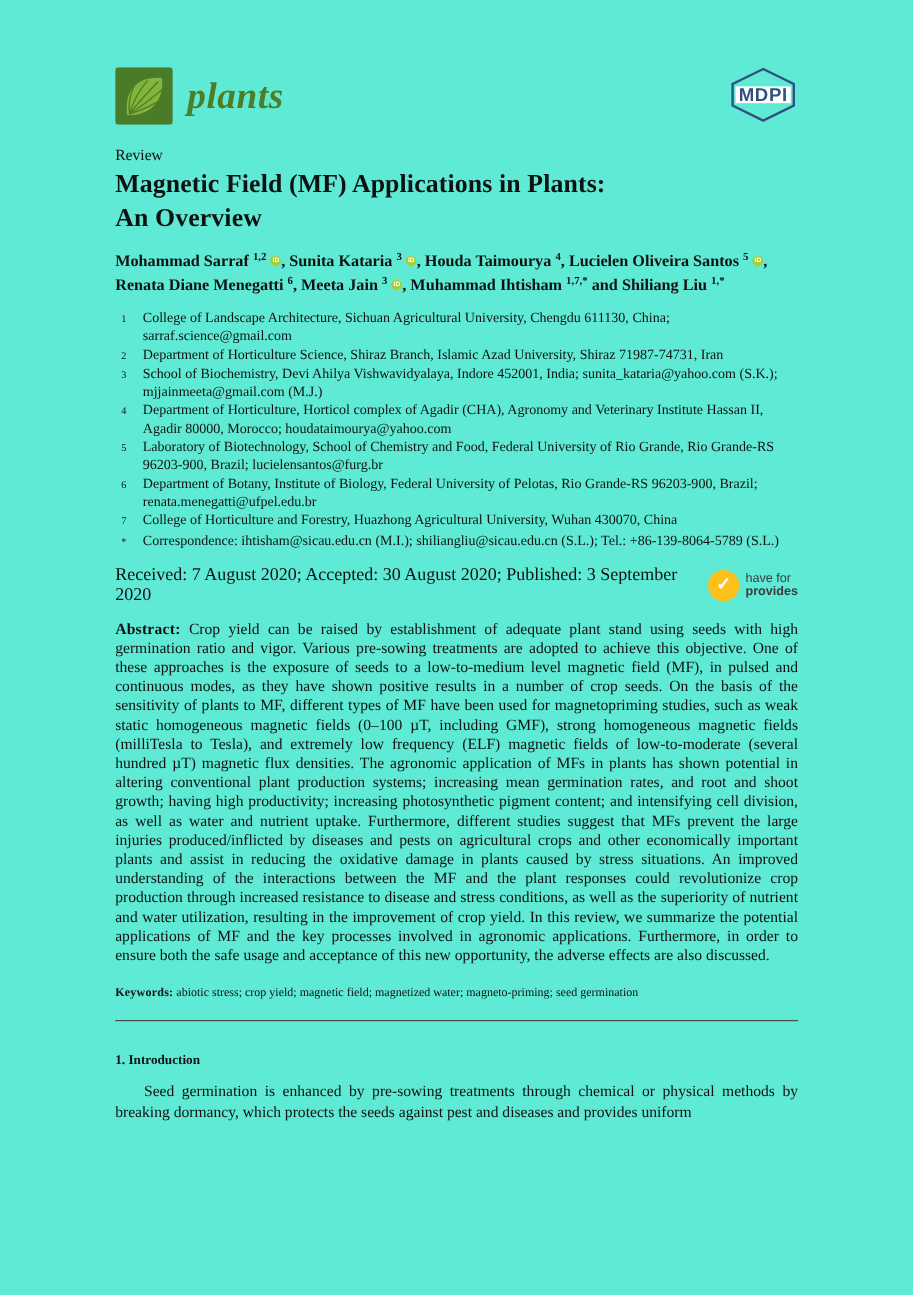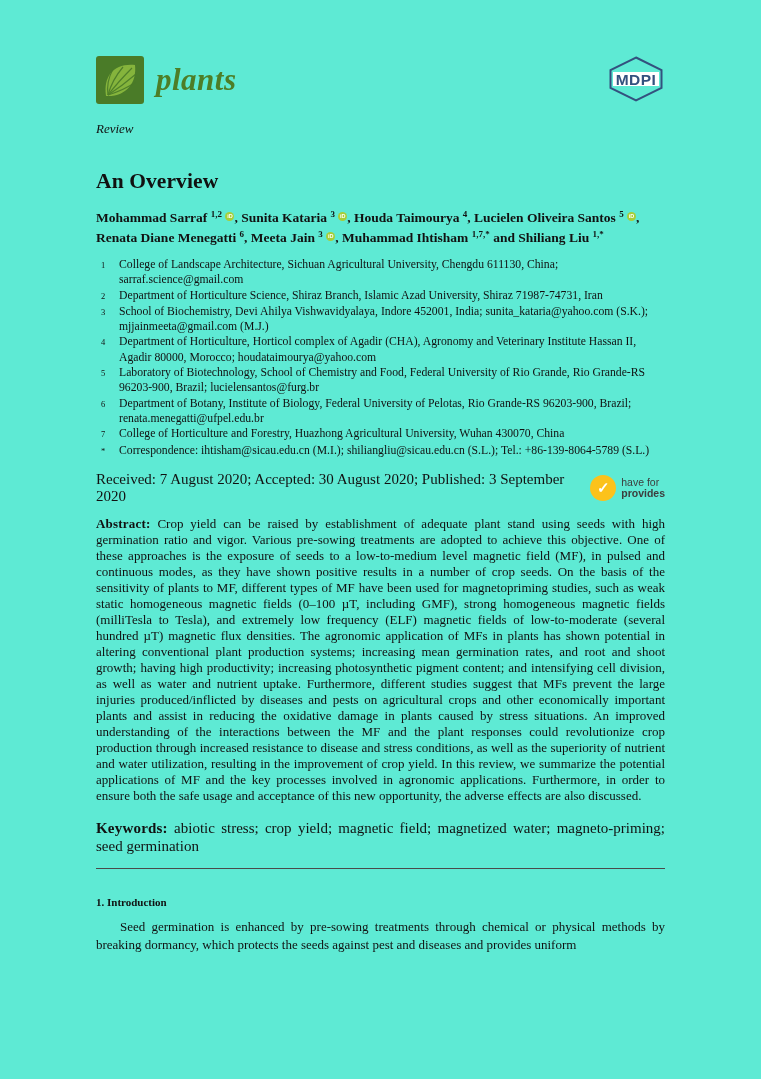--- a/index.html
+++ b/index.html
@@ -7,21 +7,21 @@
   body { width:761px; height:1079px; font-family:"Liberation Serif","DejaVu Serif",serif; color:#111; }
   .page { position:relative; width:761px; height:1079px; overflow:hidden; background:#5eead4; }
   .content { padding:0 96px; }
 
   
   .header-row { display:flex; justify-content:space-between; align-items:flex-start; padding-top:56px; }
   .journal-logo { display:flex; align-items:center; gap:12px; }
   .journal-name { font-style:italic; font-weight:600; font-size:31px; color:#4d7e27; letter-spacing:0.5px; }
 
   
-  .review-label { margin-top:17px; font-style:italic; font-size:13px; }
+  .review-label { margin-top:17px; font-size:13px; }
   .title { margin-top:3px; font-size:21.5px; font-weight:700; line-height:27.5px; letter-spacing:0.1px; }
   .authors { margin-top:13px; font-weight:700; font-size:13.5px; line-height:20px; }
   .authors sup { font-size:9px; line-height:0; }
   .orcid { display:inline-block; width:9px; height:9px; border-radius:50%; background:#a6ce39; color:#fff;
            font-family:"Liberation Sans",sans-serif; font-size:5.5px; font-weight:700; line-height:9px;
            text-align:center; vertical-align:4px; }
 
   .affiliations { margin-top:9px; font-size:11.7px; line-height:15.3px; }
   .aff { display:flex; }
   .aff-sup { flex:0 0 23px; font-size:8.5px; padding-top:1px; padding-left:5px; }
@@ -31,21 +31,21 @@
   .dates { font-size:15px; }
   .badge { display:flex; align-items:center; gap:5px; cursor:pointer; }
   .badge-circle { width:26px; height:26px; border-radius:50%; background:#fcc21b; color:#fff; font-size:15px;
                   font-weight:700; line-height:26px; text-align:center; font-family:"Liberation Sans",sans-serif; }
   .badge-text { display:flex; flex-direction:column; font-family:"Liberation Sans",sans-serif; font-size:10.5px;
                 line-height:11px; color:#3d3d3d; }
   .bt2 { font-weight:700; }
 
   .abstract { margin-top:11px; font-size:13px; line-height:16px; text-align:justify; }
   .abstract b, .keywords b { letter-spacing:0.2px; }
-  .keywords { margin-top:15px; font-size:15px; line-height:18px; text-align:justify; }
+  .keywords { margin-top:15px; font-size:10px; line-height:18px; text-align:justify; }
 
   .rule { margin-top:13px; border:none; border-top:1.4px solid #4a4a4a; }
 
   .section-heading { margin-top:27px; font-size:11px; font-weight:700; }
   .intro-para { margin-top:10px; font-size:13px; line-height:18px; text-align:justify; text-indent:24px; }
 
   .footer { position:absolute; top:1006px; left:96px; right:96px; display:flex; justify-content:space-between;
             font-size:11.8px; }
   .it { font-style:italic; }
 </style>
@@ -73,21 +73,21 @@
       <svg width="58" height="46" viewBox="0 0 58 46">
         <polygon points="29,1.5 54.5,14 54.5,32 29,44.5 3.5,32 3.5,14" fill="none" stroke="#33517e" stroke-width="2"></polygon>
         <rect x="6" y="16" width="46" height="14" fill="#ffffff"></rect>
         <text x="29" y="28.5" text-anchor="middle" font-family="Liberation Sans, sans-serif" font-size="15.5" font-weight="bold" fill="#33517e" letter-spacing="0.5">MDPI</text>
       </svg>
     </div>
 
     <div class="review-label">Review</div>
 
     <h1 class="title">
-      <br>
+      <span>Magnetic Field (MF) Applications in Plants:</span><br>
       <span>An Overview</span>
     </h1>
 
     <div class="authors"><span>Mohammad Sarraf&nbsp;<sup>1,2</sup>&nbsp;<span class="orcid">iD</span></span>, <span>Sunita Kataria&nbsp;<sup>3</sup>&nbsp;<span class="orcid">iD</span></span>, <span>Houda Taimourya&nbsp;<sup>4</sup></span>, <span>Lucielen Oliveira Santos&nbsp;<sup>5</sup>&nbsp;<span class="orcid">iD</span></span>, <span>Renata Diane Menegatti&nbsp;<sup>6</sup></span>, <span>Meeta Jain&nbsp;<sup>3</sup>&nbsp;<span class="orcid">iD</span></span>, <span>Muhammad Ihtisham&nbsp;<sup>1,7,*</sup></span> and <span>Shiliang Liu&nbsp;<sup>1,*</sup></span></div>
 
     <div class="affiliations">
         <div class="aff">
           <span class="aff-sup">1</span>
           <span class="aff-text">College of Landscape Architecture, Sichuan Agricultural University, Chengdu 611130, China; sarraf.science@gmail.com</span>
         </div>

